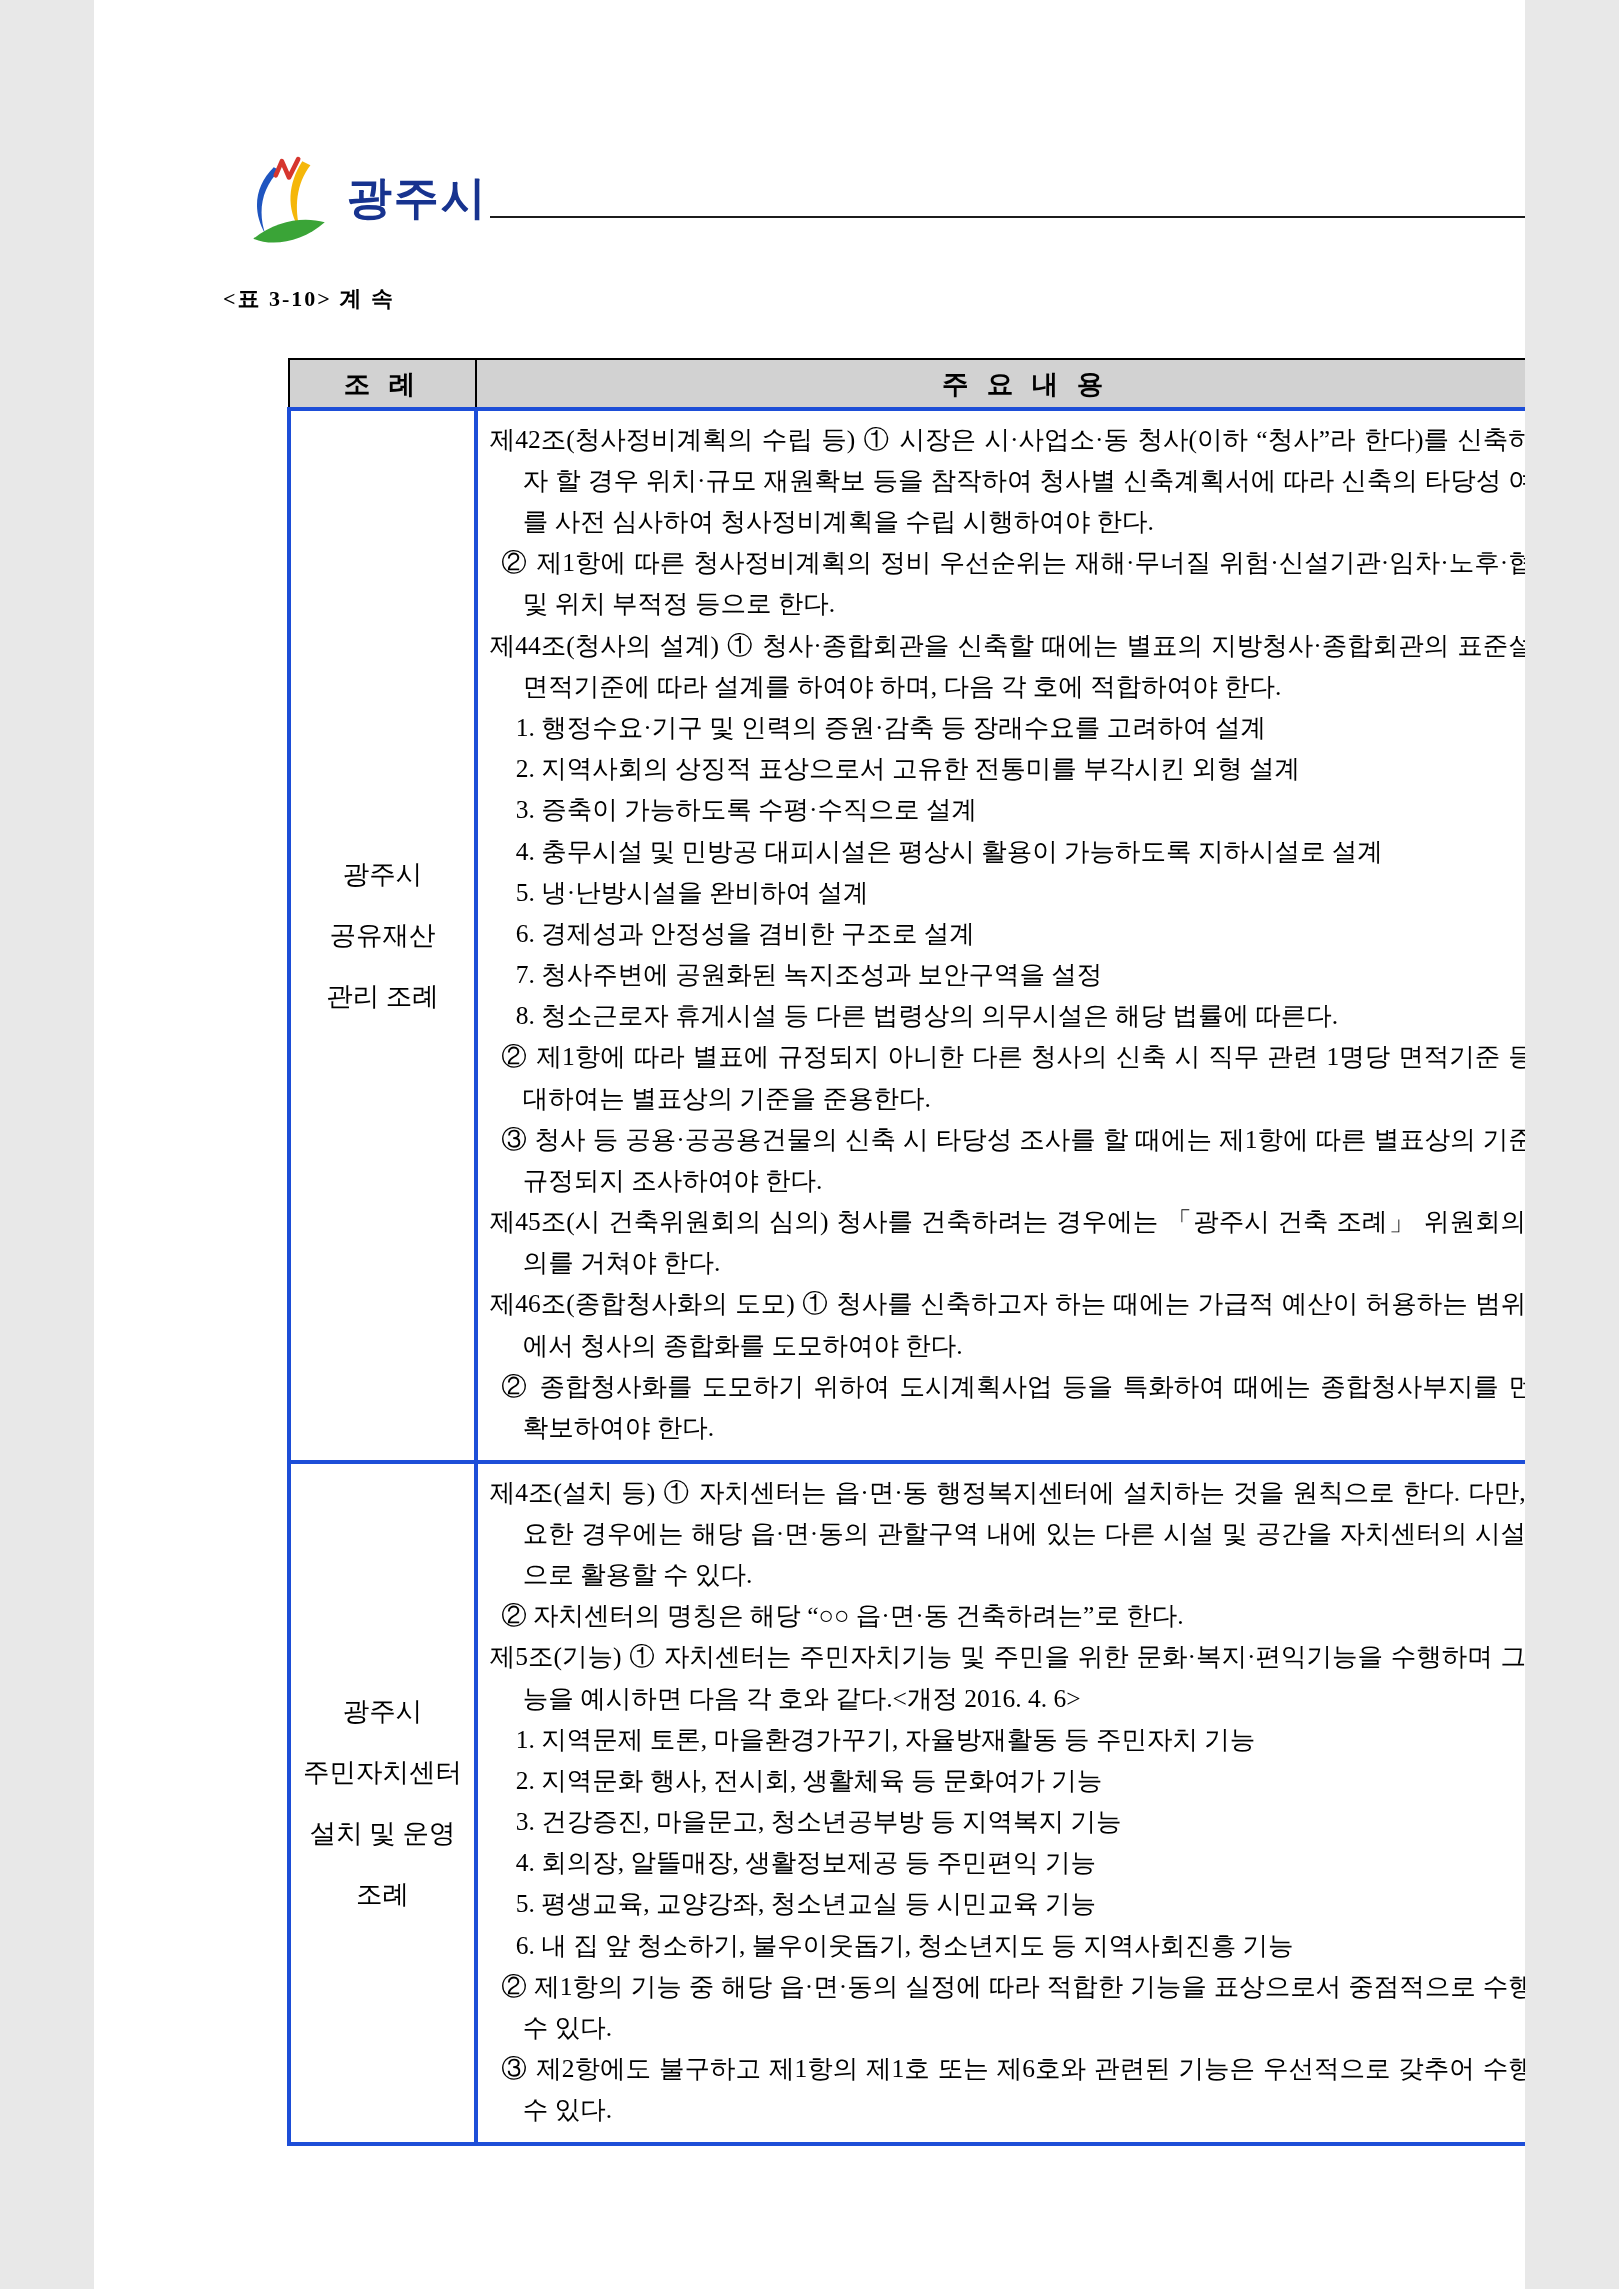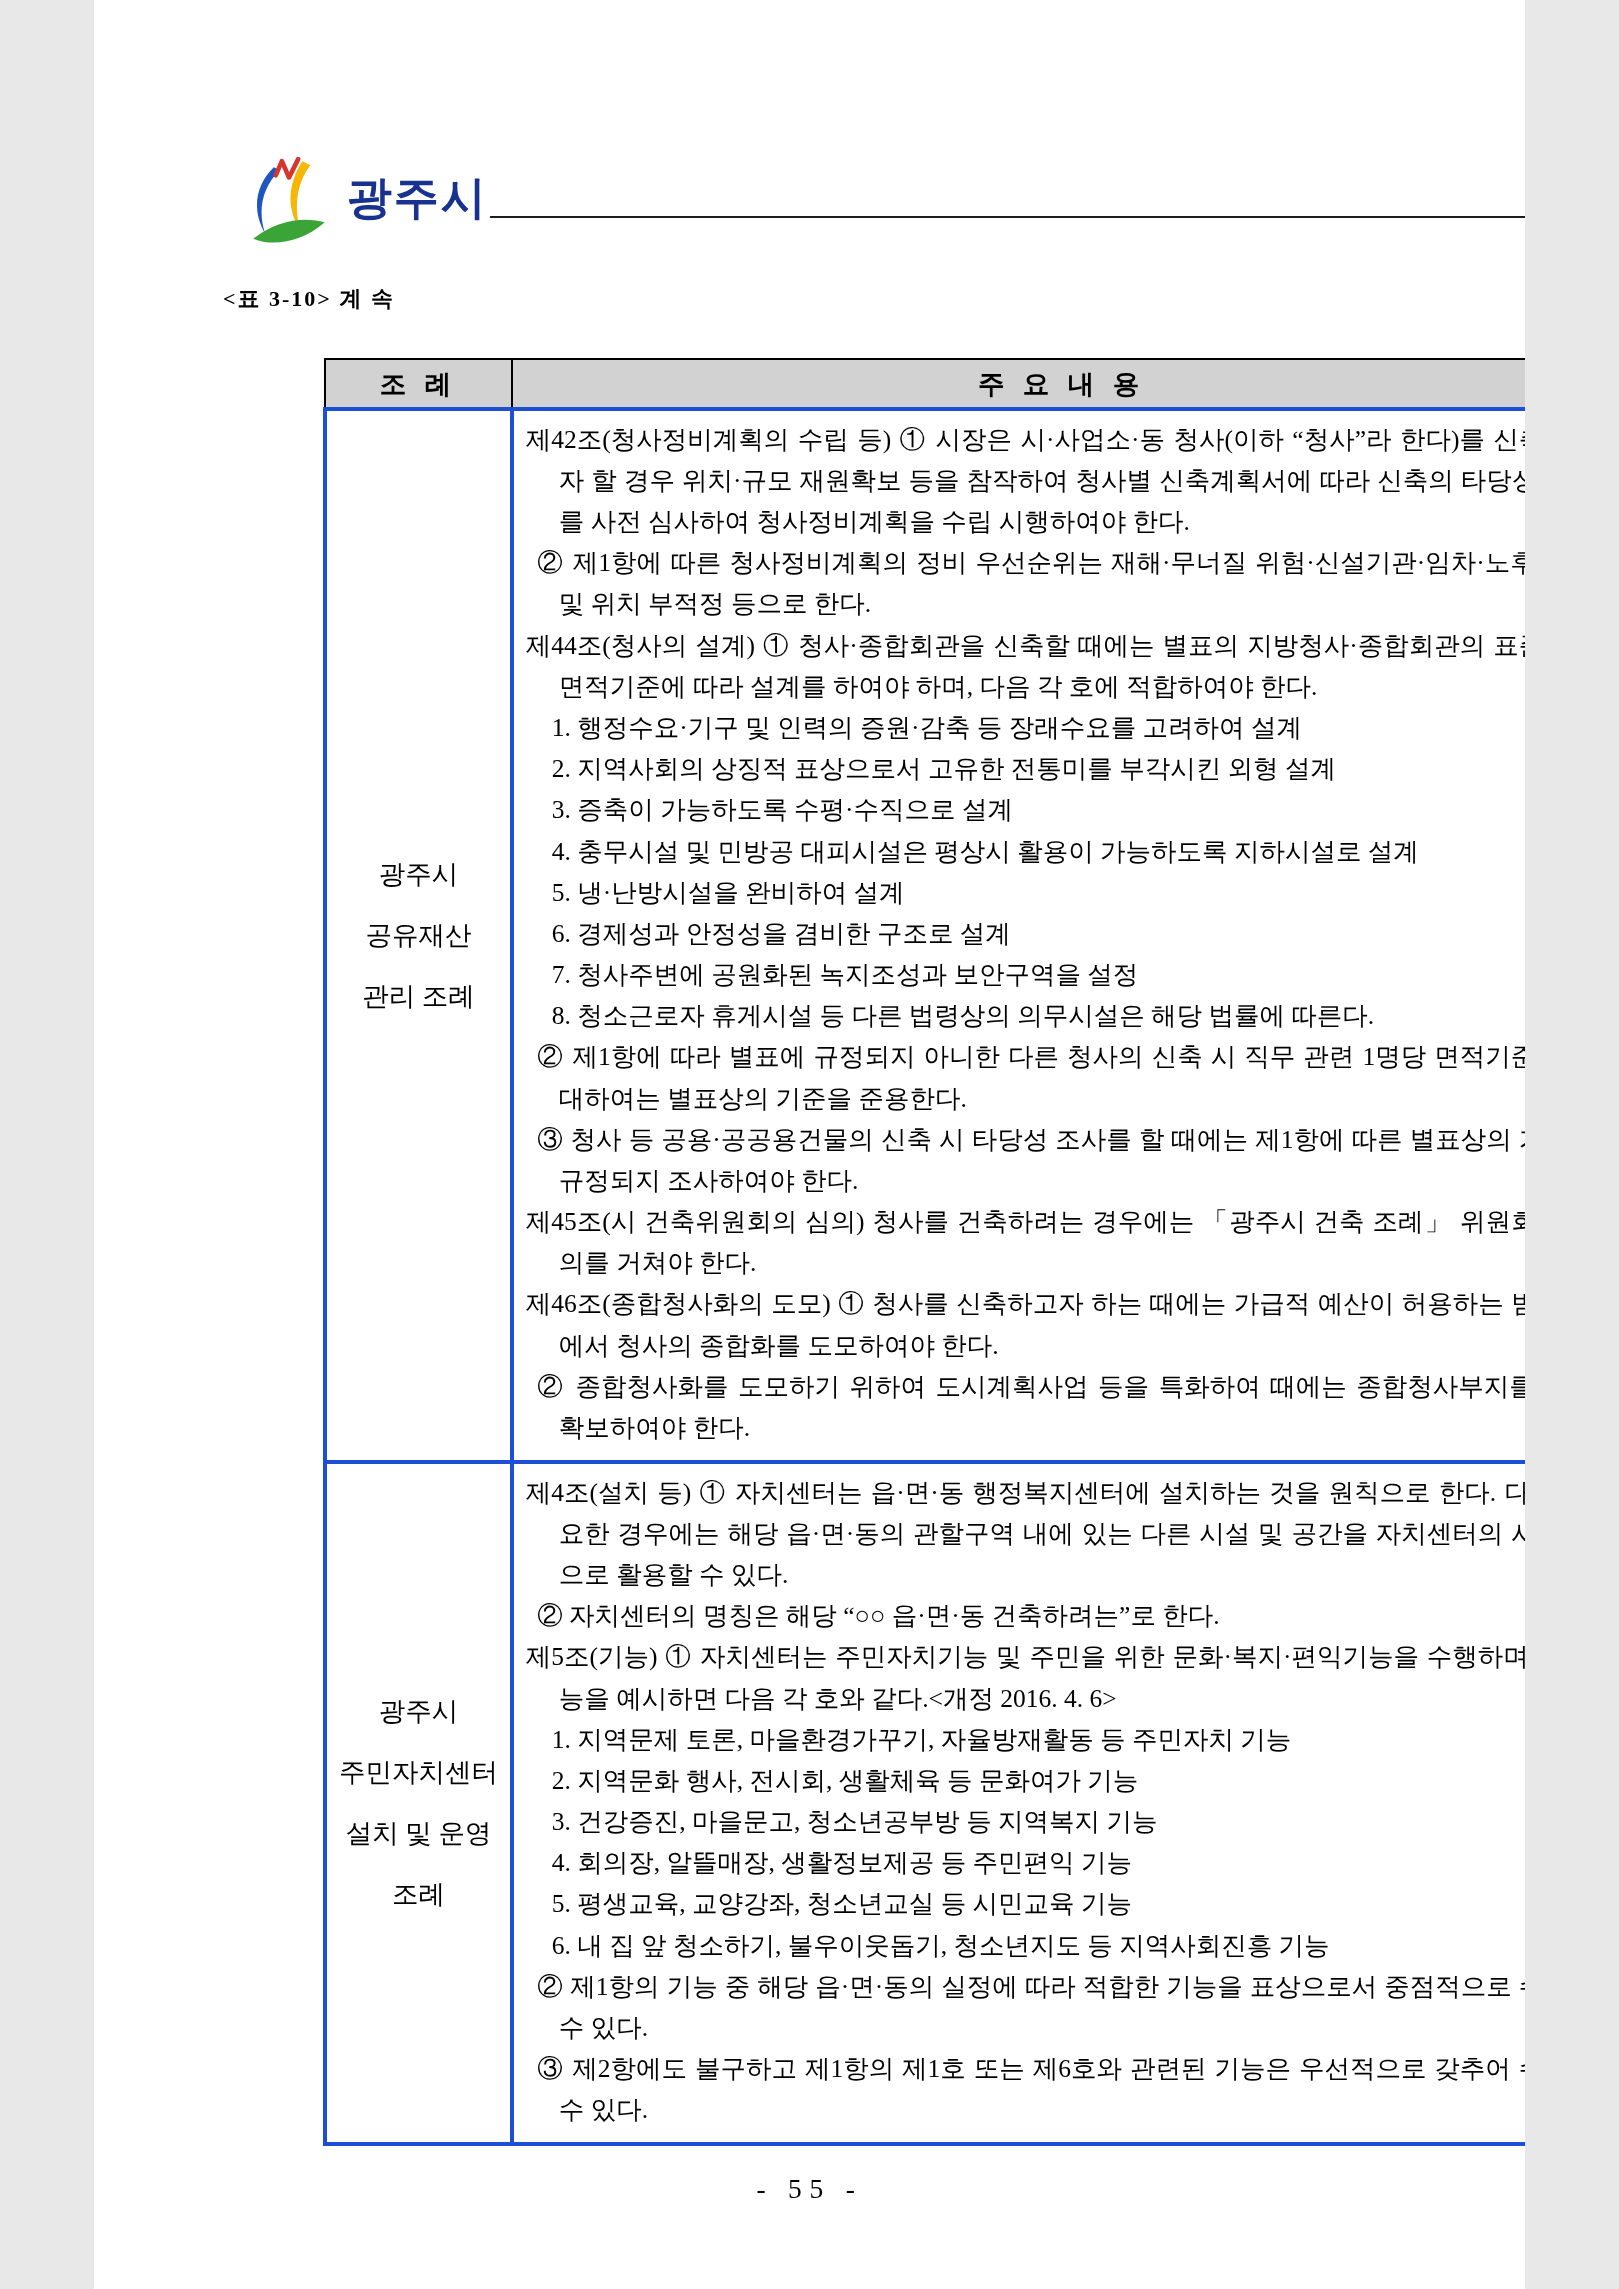--- a/index.html
+++ b/index.html
@@ -63,21 +63,20 @@
 
   
   .ordinance-table {
     position: absolute;
     left: 193px;
     top: 358px;
     width: 1290px;
     border-collapse: collapse;
     table-layout: fixed;
     border: 2.9px solid #000;
-    margin-left: 36px;
   }
   .ordinance-table th {
     background: #d2d2d2;
     border: 2px solid #000;
     font-size: 26.5px;
     font-weight: bold;
     height: 45px;
     letter-spacing: 5.9px;
     text-align: center;
   }
@@ -185,16 +184,15 @@
             <p class="para item">4. 회의장, 알뜰매장, 생활정보제공 등 주민편익 기능</p>
             <p class="para item">5. 평생교육, 교양강좌, 청소년교실 등 시민교육 기능</p>
             <p class="para item">6. 내 집 앞 청소하기, 불우이웃돕기, 청소년지도 등 지역사회진흥 기능</p>
             <p class="para clause">② 제1항의 기능 중 해당 읍·면·동의 실정에 따라 적합한 기능을 표상으로서 중점적으로 수행할 수 있다.</p>
             <p class="para clause">③ 제2항에도 불구하고 제1항의 제1호 또는 제6호와 관련된 기능은 우선적으로 갖추어 수행할 수 있다.</p>
           </td>
         </tr>
       </tbody>
   </table>
 
-  <div class="page-number">- 55 -</div>
 
 </div>
 
 
 </body></html>

